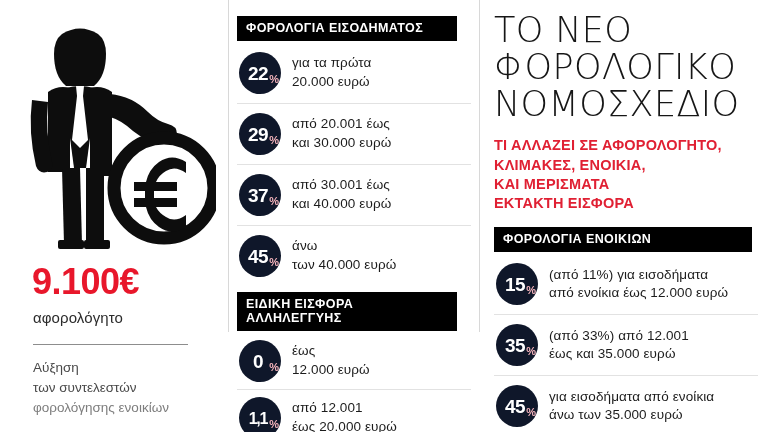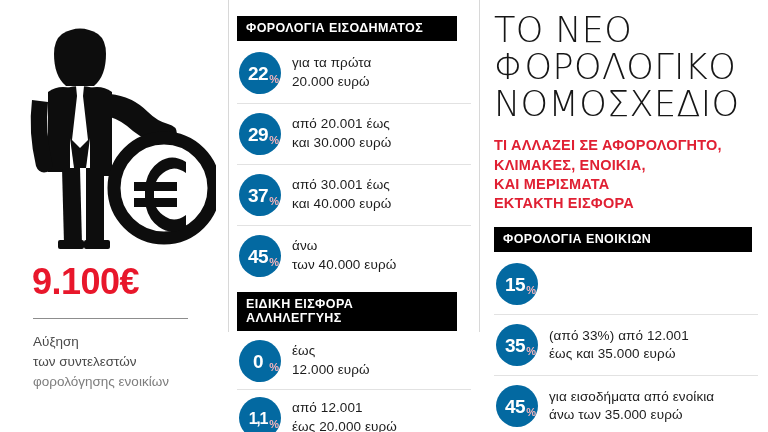--- a/index.html
+++ b/index.html
@@ -112,21 +112,21 @@
   }
   .rate-row.last { border-bottom: none; }
   .rate-row.tight { min-height: 46px; padding: 7px 0 7px 2px; }
 
   .badge {
     position: relative;
     width: 42px;
     height: 42px;
     flex: 0 0 42px;
     border-radius: 50%;
-    background: #0369a1;
+    background: #0f172a;
     display: flex;
     align-items: center;
     justify-content: center;
     margin-right: 11px;
   }
   .badge .num {
     color: #ffffff;
     font-weight: bold;
     font-size: 19px;
     letter-spacing: -0.6px;
@@ -200,20 +200,21 @@
         <rect x="32" y="218" width="26" height="9" rx="2" fill="#0d0d0d"></rect>
         <rect x="58" y="218" width="26" height="9" rx="2" fill="#0d0d0d"></rect>
 
         <circle cx="138" cy="166" r="50" fill="none" stroke="#0d0d0d" stroke-width="13"></circle>
 
         <path d="M160 140 q-14 -9 -27 0 q-10 7 -13 20 l-12 0 l0 9 l11 0 l0 7 l-11 0 l0 9 l12 0 q3 13 13 20 q13 9 27 0 l0 -12 q-11 8 -20 2 q-7 -4 -10 -10 l21 0 l0 -9 l-23 0 l0 -7 l23 0 l0 -9 l-21 0 q3 -7 10 -11 q9 -6 20 2 z" fill="#0d0d0d"></path>
       </svg>
     </div>
 
     <div class="amount-big">9.100€</div>
+    <div class="amount-caption">αφορολόγητο</div>
 
     <div class="left-rule"></div>
 
     <div class="left-note">
       <div>Αύξηση</div>
       <div>των συντελεστών</div>
       <div class="ln3">φορολόγησης ενοικίων</div>
     </div>
   </div>
 
@@ -312,20 +313,24 @@
 
     <div class="right-section">
       <div class="section-bar bar-right">ΦΟΡΟΛΟΓΙΑ ΕΝΟΙΚΙΩΝ</div>
 
       <div class="rate-list">
         <div class="rate-row">
           <div class="badge">
             <span class="num">15</span>
             <span class="pct">%</span>
           </div>
+          <div class="rate-text">
+            <div>(από 11%) για εισοδήματα</div>
+            <div>από ενοίκια έως 12.000 ευρώ</div>
+          </div>
         </div>
 
         <div class="rate-row">
           <div class="badge">
             <span class="num">35</span>
             <span class="pct">%</span>
           </div>
           <div class="rate-text">
             <div> (από 33%) από 12.001</div>
             <div>έως και 35.000 ευρώ</div>

